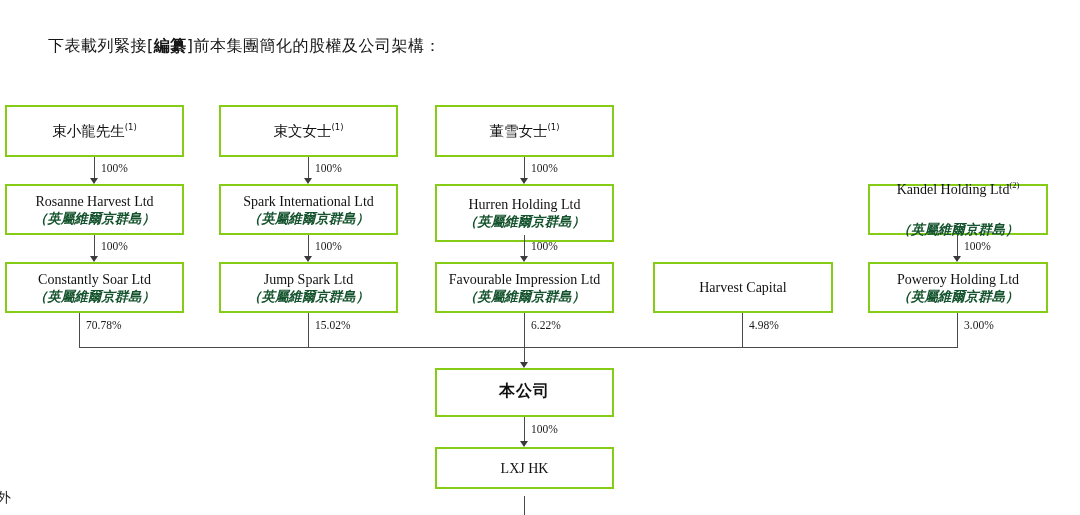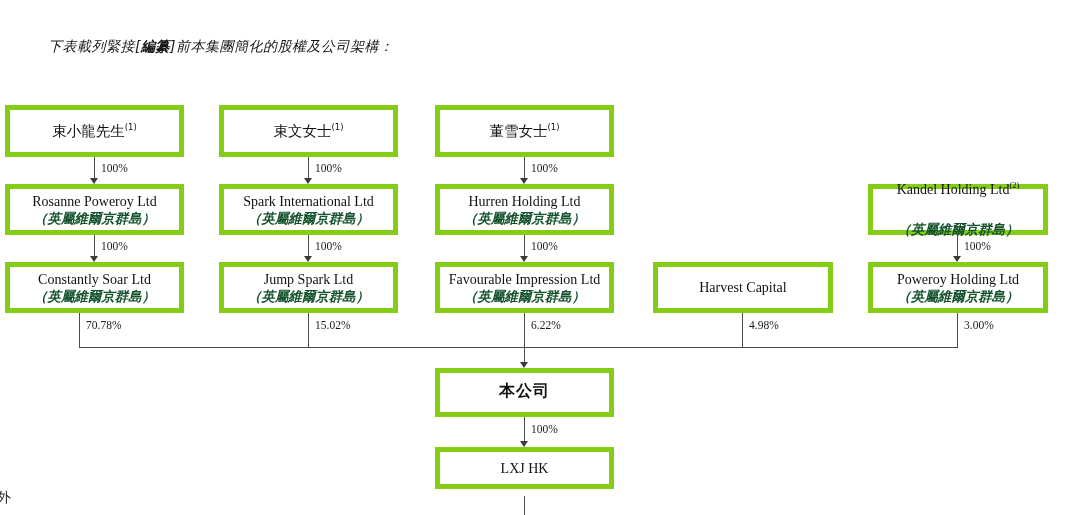--- a/index.html
+++ b/index.html
@@ -19,36 +19,35 @@
     background: #ffffff;
     overflow: hidden;
   }
 
   
   .heading {
     position: absolute;
     left: 48px;
     top: 31px;
     font-family: "DejaVu Sans", sans-serif;
-    font-size: 14px;
+    font-size: 16px;
     line-height: 30px;
     letter-spacing: 0.5px;
     color: #161616;
     white-space: nowrap;
-    font-style: italic;
   }
   .heading b {
     font-weight: 700;
   }
 
   
   .box {
     position: absolute;
     box-sizing: border-box;
-    border: 5px solid #84cc16;
+    border: 2px solid #84cc16;
     background: #ffffff;
     display: flex;
     flex-direction: column;
     align-items: center;
     justify-content: center;
     text-align: center;
     padding: 2px 4px;
   }
   .box .line1 {
     font-family: "Liberation Serif", serif;
@@ -131,28 +130,28 @@
     <div class="line1"><span>束小龍先生</span><sup>(1)</sup></div>
   </div>
   <div class="box cjk" style="left:219px; top:105px; width:179px; height:52px;">
     <div class="line1"><span>束文女士</span><sup>(1)</sup></div>
   </div>
   <div class="box cjk" style="left:435px; top:105px; width:179px; height:52px;">
     <div class="line1"><span>董雪女士</span><sup>(1)</sup></div>
   </div>
 
   <div class="box" style="left:5px;  top:184px; width:179px; height:51px;">
-    <div class="line1">Rosanne Poweroy Ltd</div>
+    <div class="line1">Rosanne Harvest Ltd</div>
     <div class="line2">（英屬維爾京群島）</div>
   </div>
   <div class="box" style="left:219px; top:184px; width:179px; height:51px;">
     <div class="line1">Spark International Ltd</div>
     <div class="line2">（英屬維爾京群島）</div>
   </div>
-  <div class="box" style="left:435px; top:184px; width:179px; height:51px;">
+  <div class="box" style="left:435px; top:184px; width:179px; height:58px;">
     <div class="line1">Hurren Holding Ltd</div>
     <div class="line2">（英屬維爾京群島）</div>
   </div>
   <div class="box" style="left:868px; top:184px; width:180px; height:51px;gap:23px;">
     <div class="line1"><span>Kandel Holding Ltd</span><sup>(2)</sup></div>
     <div class="line2">（英屬維爾京群島）</div>
   </div>
 
   <div class="box" style="left:5px;  top:262px; width:179px; height:51px;">
     <div class="line1">Constantly Soar Ltd</div>

